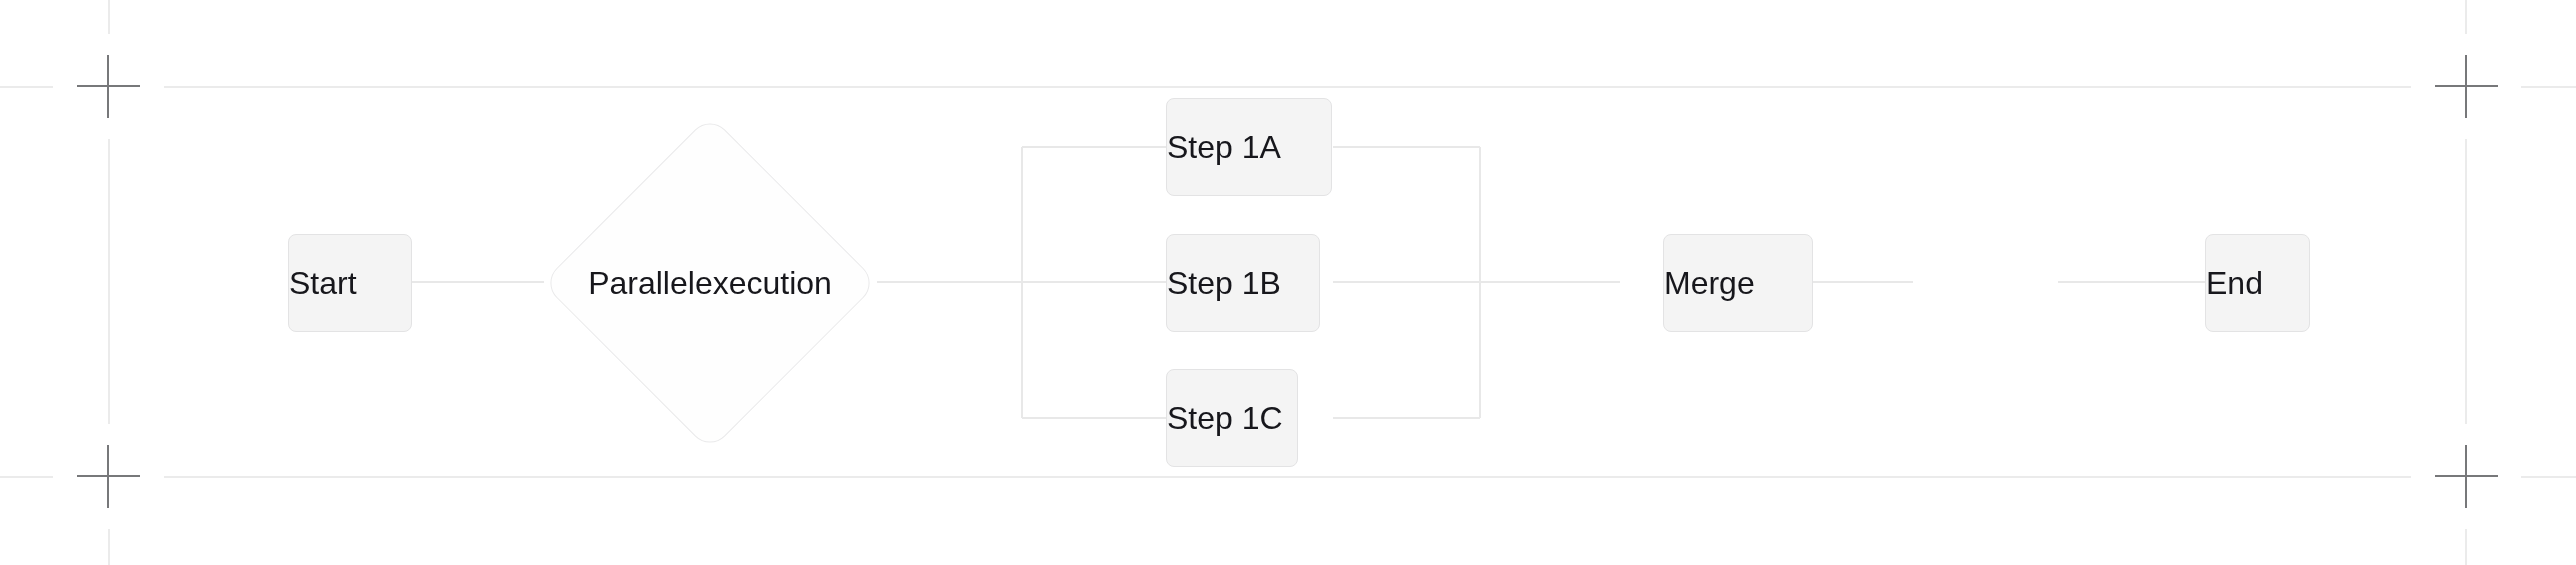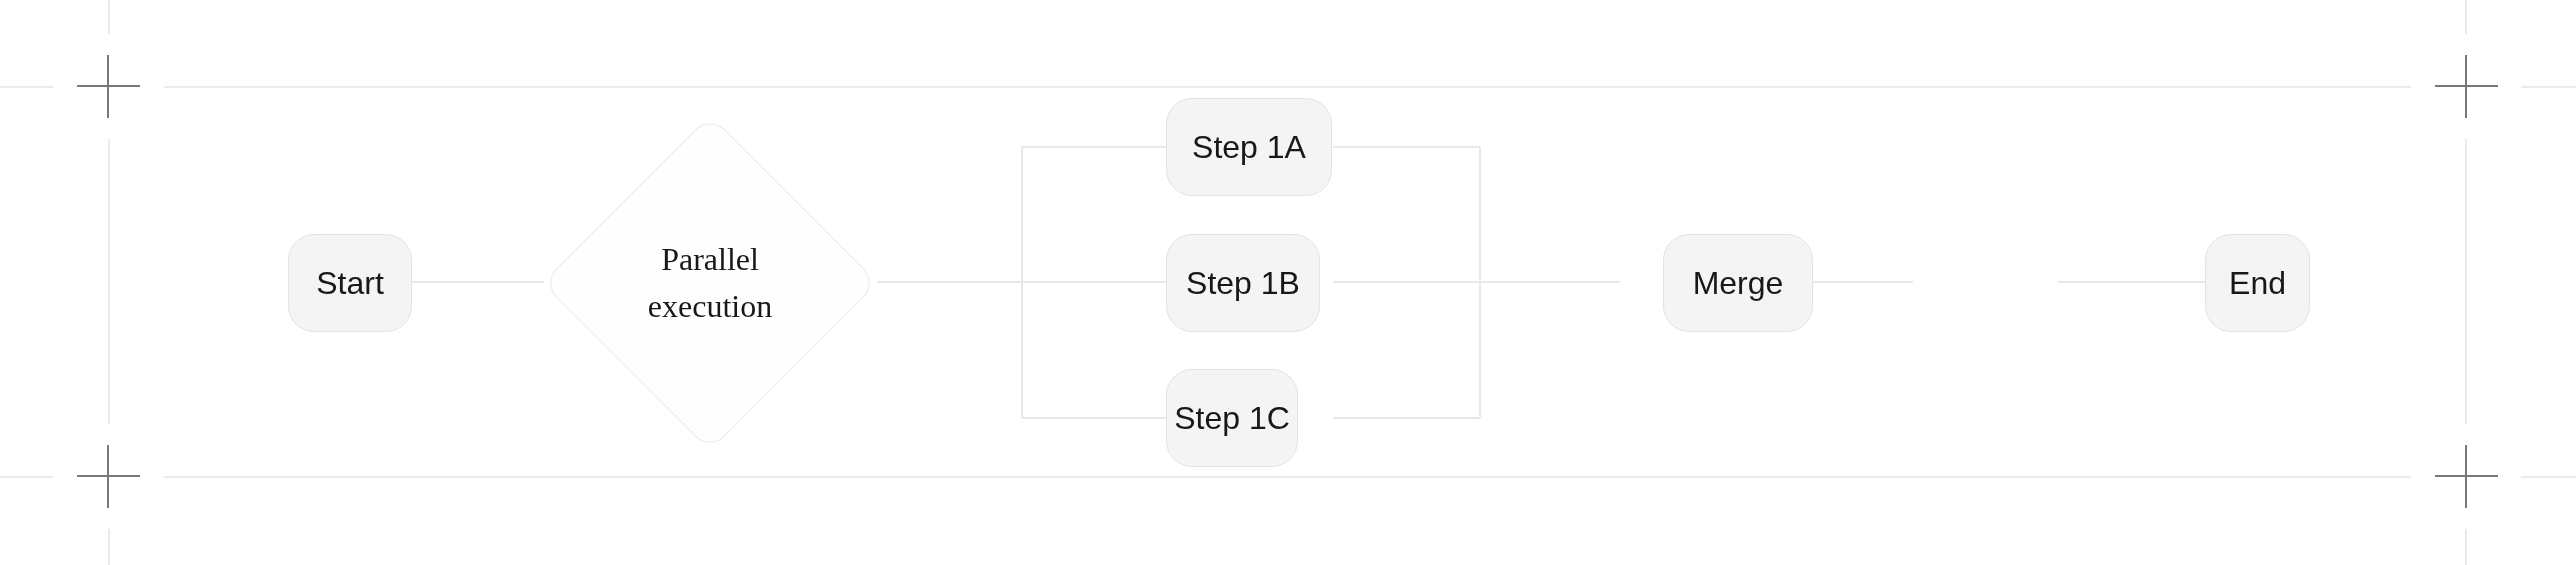--- a/index.html
+++ b/index.html
@@ -26,24 +26,24 @@
   }
   .connector {
     position: absolute;
     background: var(--connector-color, #e8e8e8);
   }
   .node {
     position: absolute;
     box-sizing: border-box;
     display: flex;
     align-items: center;
-    justify-content: center;
+    justify-content: flex-start;
     background: var(--node-fill, #f4f4f4);
     border: 1.5px solid var(--node-border, #e3e3e4);
-    border-radius: 26px;
+    border-radius: 8px;
   }
   .node-label {
     font-size: 32px;
     line-height: 45px;
     color: var(--text-color, #17171c);
     white-space: nowrap;
   }
   .diamond { position: absolute; }
   .diamond-shape {
     position: absolute;
@@ -51,24 +51,24 @@
     box-sizing: border-box;
     transform: rotate(45deg);
     background: var(--diamond-fill, #ffffff);
     border: 1.9px solid var(--diamond-border, #e9e9ea);
     border-radius: 21px;
   }
   .diamond-label {
     position: absolute;
     inset: 0;
     display: flex;
-    flex-direction: column;
+    flex-direction: row;
+    align-items: center;
     justify-content: center;
     text-align: center;
-    font-family: Liberation Serif, serif;
   }
   .diamond-label .node-label { line-height: 47px; }
 </style>
 </head>
 <body>
 
 <div id="canvas" style="width: 2576px; height: 566px;">
     <div class="guide-seg" style="left: 0px; top: 86px; width: 53px; height: 1.5px;"></div>
     <div class="guide-seg" style="left: 164px; top: 86px; width: 2247px; height: 1.5px;"></div>
     <div class="guide-seg" style="left: 2521px; top: 86px; width: 55px; height: 1.5px;"></div>

